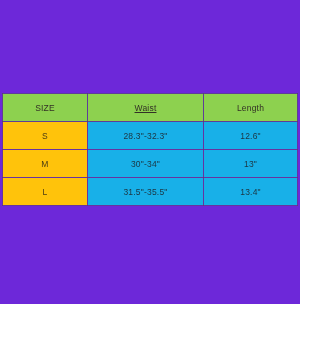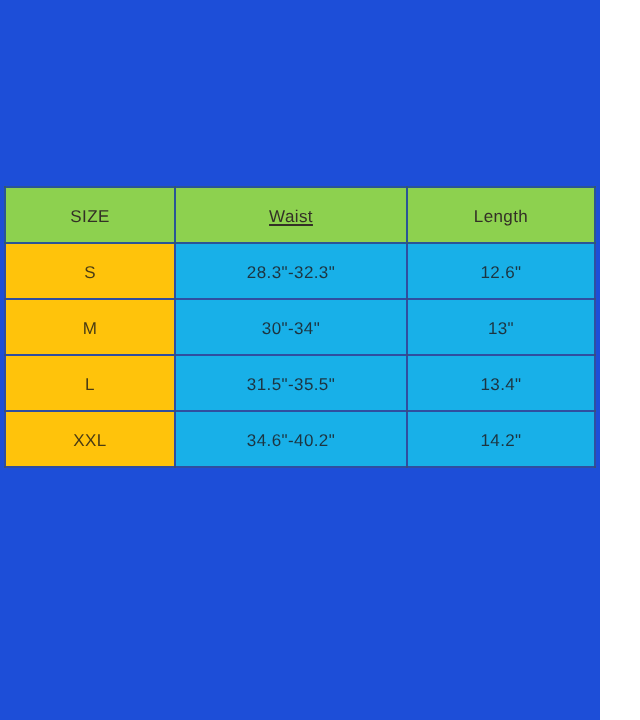--- a/index.html
+++ b/index.html
@@ -10,22 +10,22 @@
     width: 300px;
     height: 360px;
     background: #ffffff;
     font-family: "Liberation Sans", sans-serif;
     overflow: hidden;
   }
 
   #page {
     position: relative;
     width: 300px;
-    height: 360px;
-    background: #1d4ed8;
+    height: 304px;
+    background: #6d28d9;
   }
 
   #size-chart-table {
     position: absolute;
     left: 2px;
     top: 93px;
     width: 295px;
     border-collapse: collapse;
     table-layout: fixed;
   }
@@ -101,21 +101,16 @@
       <tr>
         <td class="cell-size">M</td>
         <td class="cell-measure">30"-34"</td>
         <td class="cell-measure">13"</td>
       </tr>
       <tr>
         <td class="cell-size">L</td>
         <td class="cell-measure">31.5"-35.5"</td>
         <td class="cell-measure">13.4"</td>
       </tr>
-      <tr>
-        <td class="cell-size">XXL</td>
-        <td class="cell-measure">34.6"-40.2"</td>
-        <td class="cell-measure">14.2"</td>
-      </tr>
     </tbody>
   </table>
 
 </div>
 
 </body></html>

